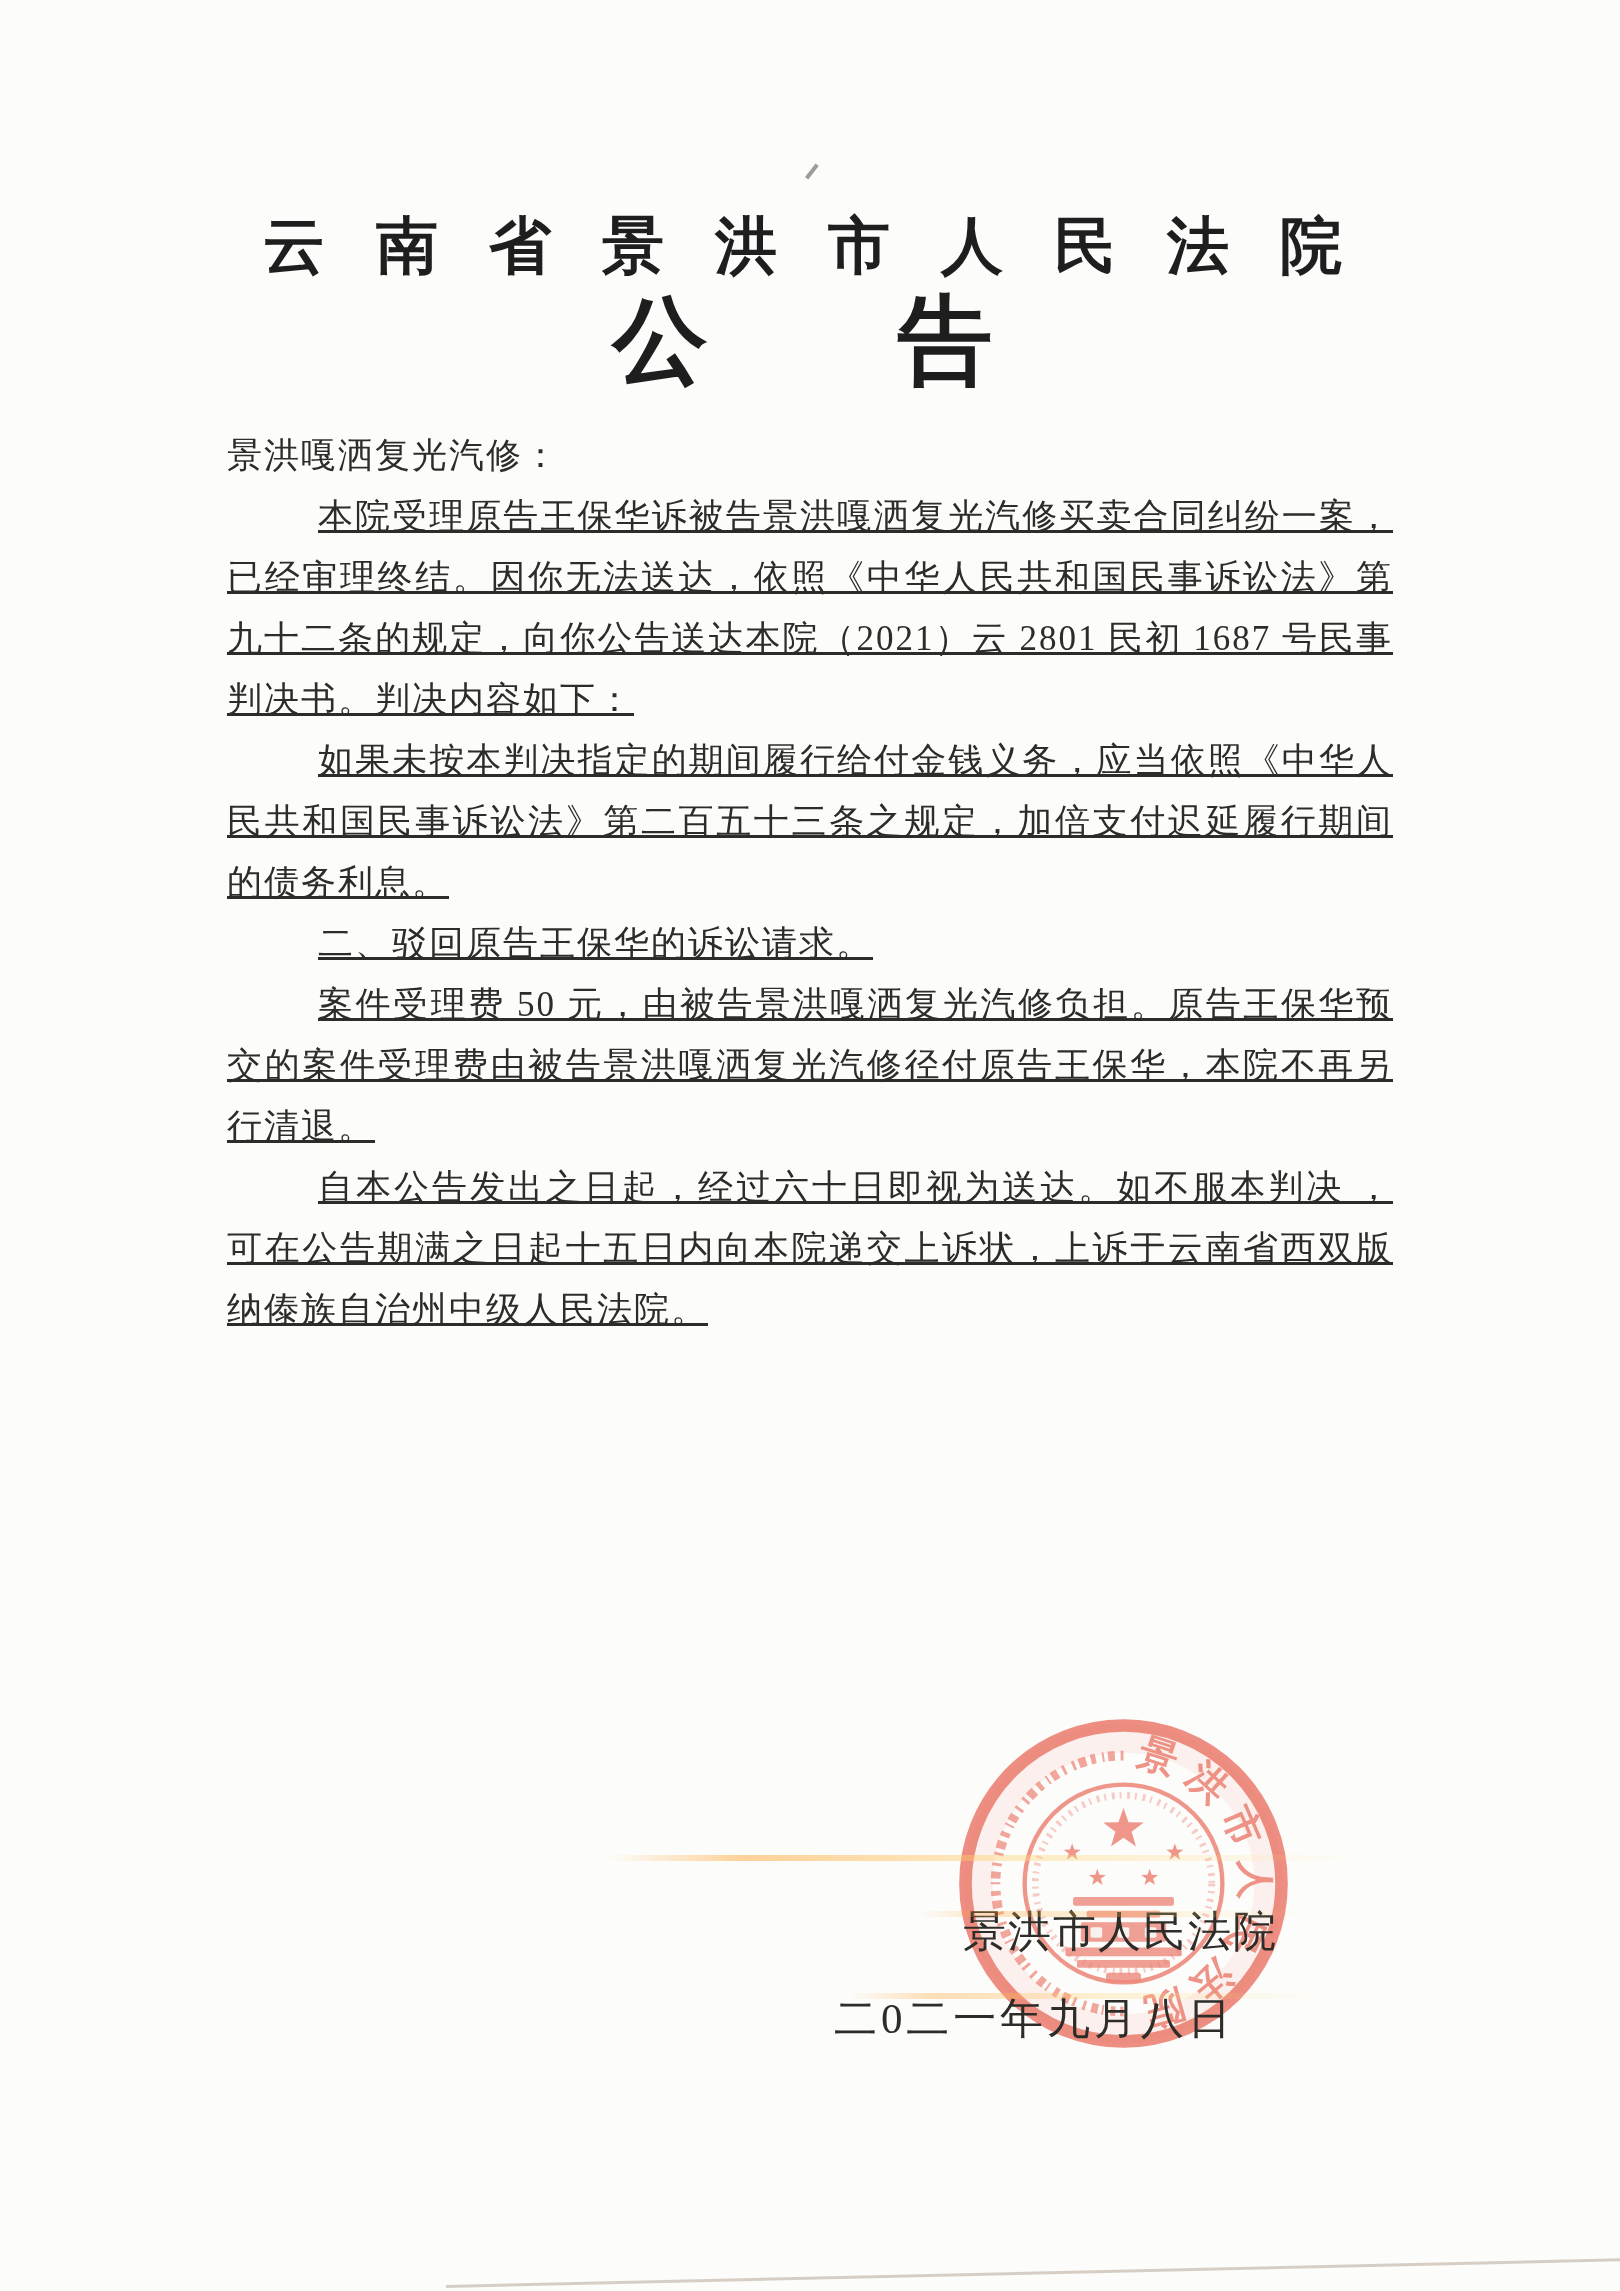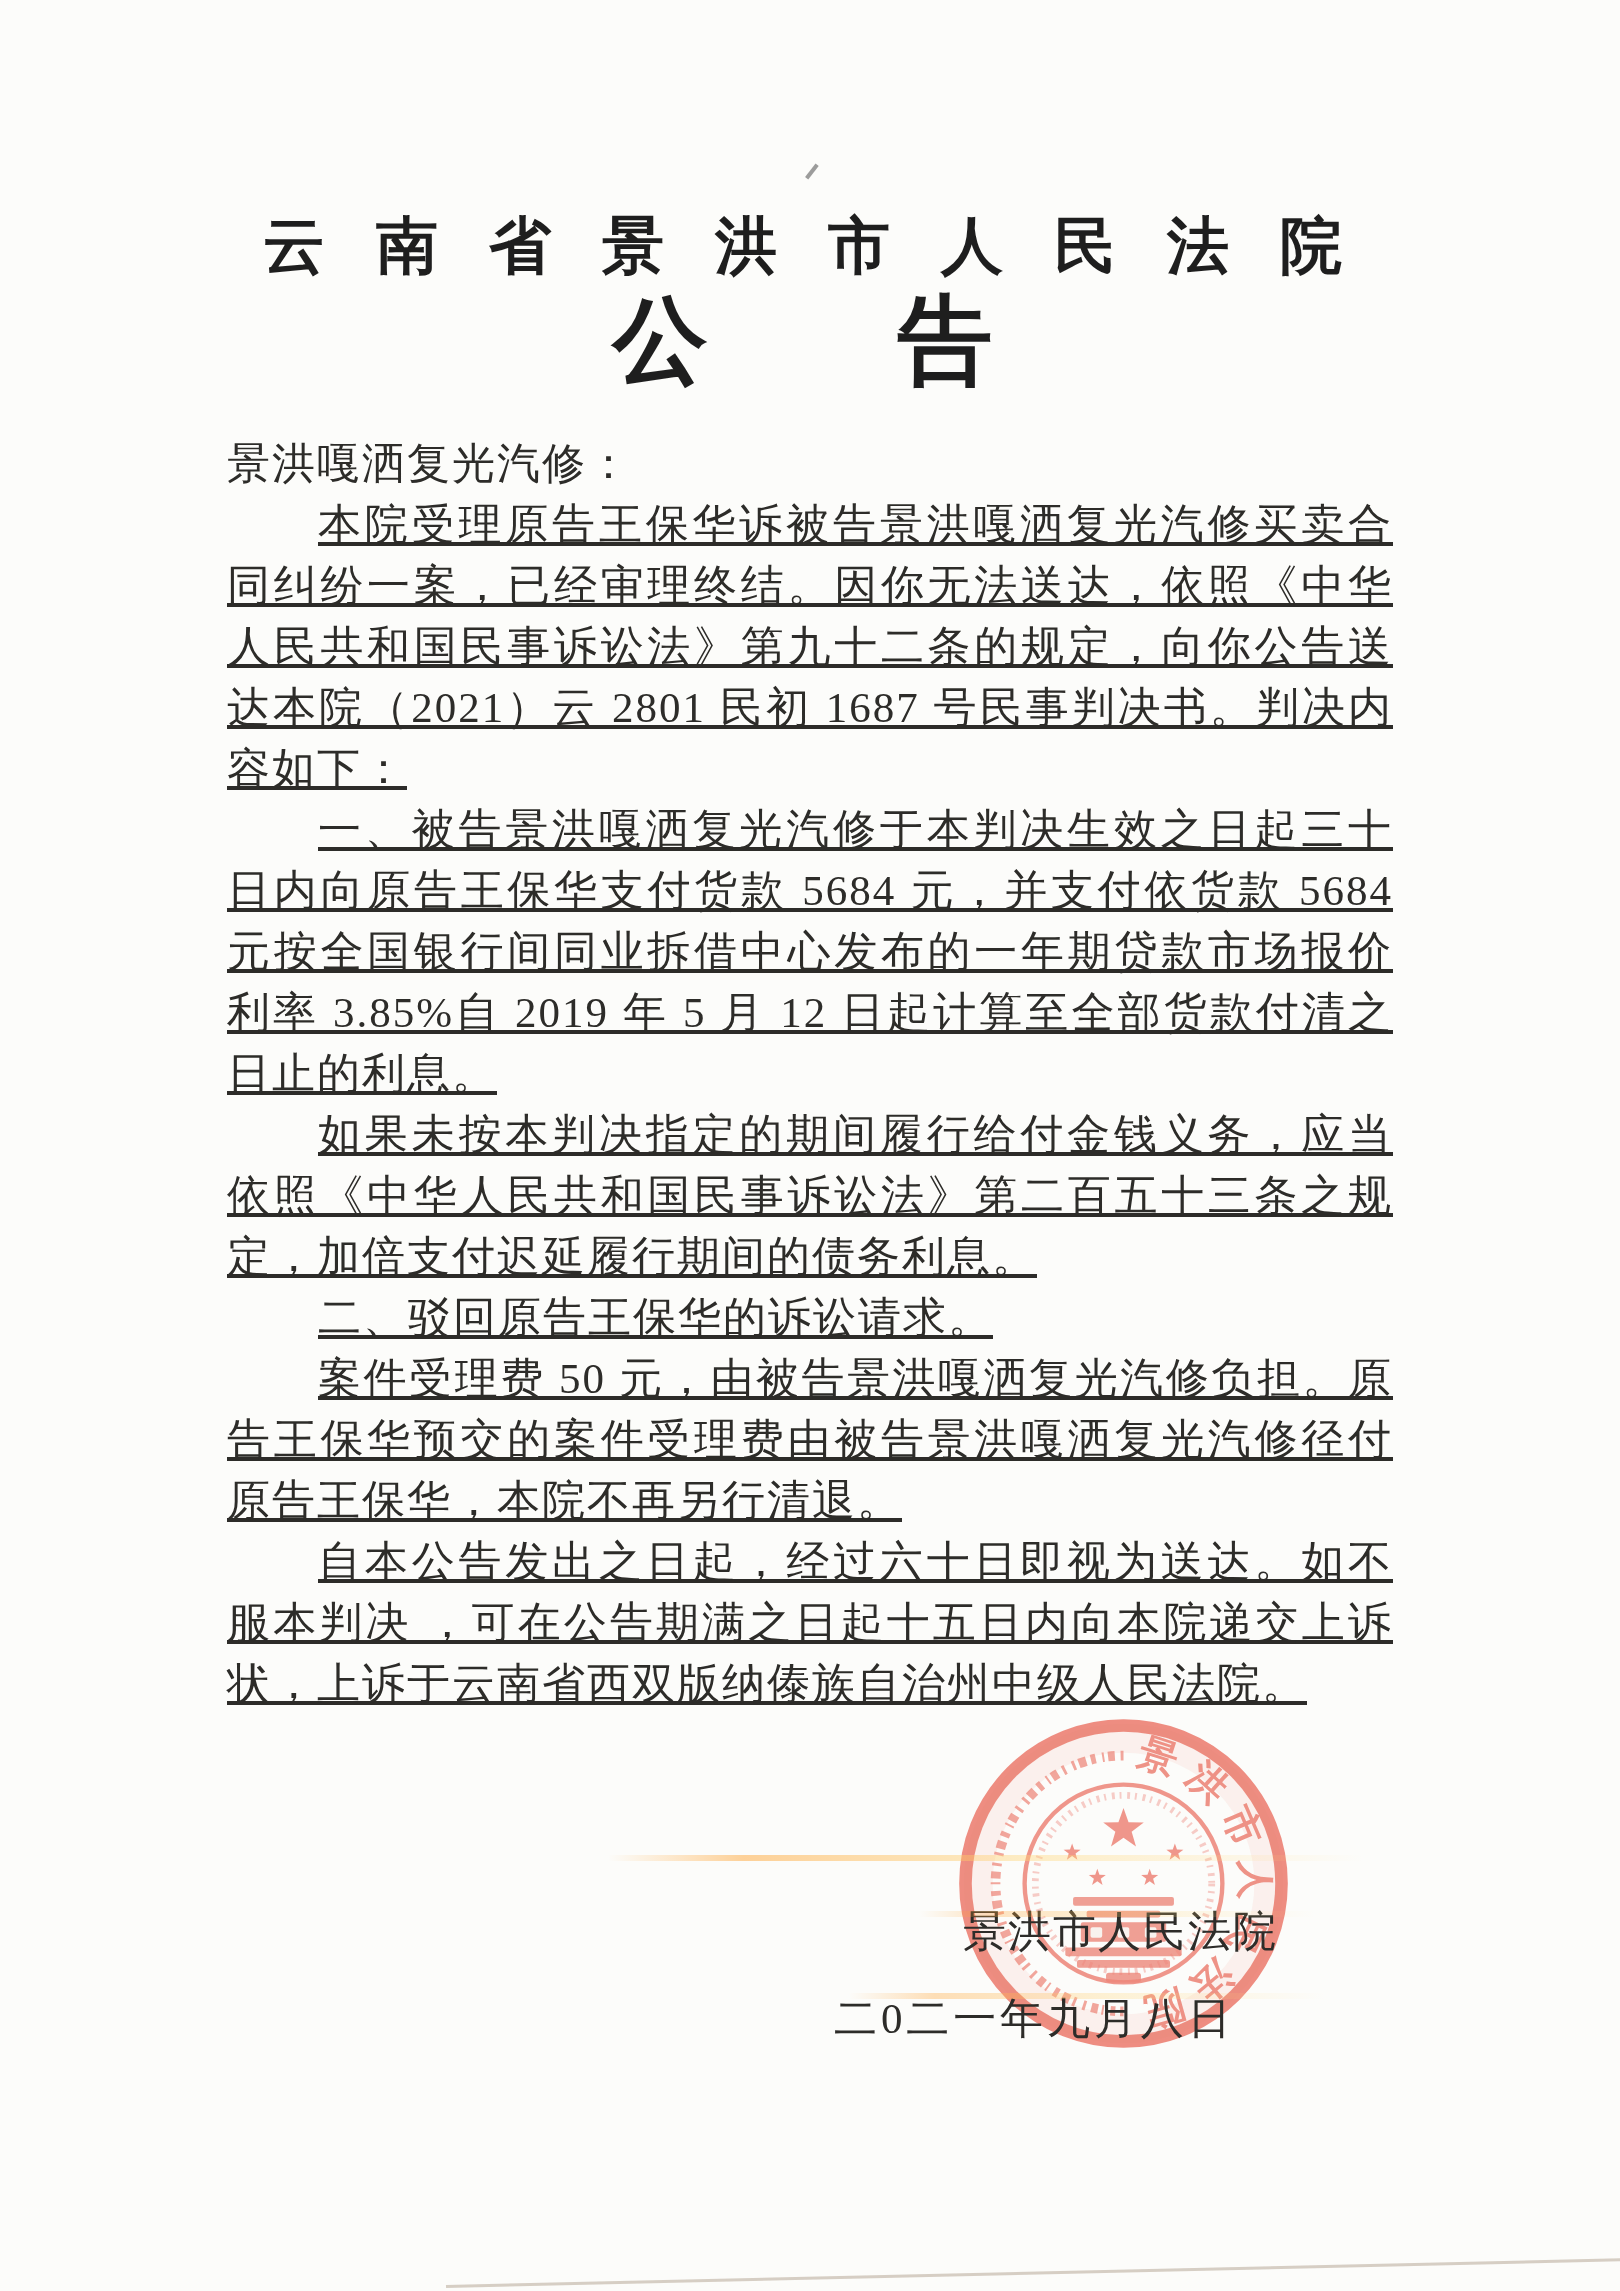--- a/index.html
+++ b/index.html
@@ -28,26 +28,25 @@
     text-align:center;
     font-family:"Liberation Sans","DejaVu Sans",sans-serif;
     font-weight:700;
     font-size:95px;
     color:#1e1e1e;
     transform:translateX(-25.5px);
     white-space:nowrap;
   }
   .body-text{
     position:absolute;left:227px;top:425px;width:1166px;
-    font-size:43px;
+    font-size:35px;
     line-height:61px;
     letter-spacing:2px;
     text-align:justify;
     z-index:3;
-    margin-top:8px;
   }
   .body-text .addressee{ text-indent:0; margin:0; }
   .body-text p.para{ margin:0; text-indent:91px;text-decoration:underline; }
   .handler-line{
     margin-top:55px;
     padding-left:91px;
     white-space:nowrap;
   }
   .handler-gap{ display:inline-block; width:43px; }
   .issuing-court-line{
@@ -140,21 +139,20 @@
       <rect x="146" y="229" width="12" height="11" rx="2"></rect>
       <rect x="174" y="229" width="12" height="11" rx="2"></rect>
       <rect x="202" y="229" width="12" height="11" rx="2"></rect>
     </g>
   </svg>
 
   <div class="body-text">
     <div class="addressee">景洪嘎洒复光汽修：</div>
     <div>
         <p class="para">本院受理原告王保华诉被告景洪嘎洒复光汽修买卖合同纠纷一案，已经审理终结。因你无法送达，依照《中华人民共和国民事诉讼法》第九十二条的规定，向你公告送达本院（2021）云 2801 民初 1687 号民事判决书。判决内容如下：</p>
-        <p class="para">一、被告景洪嘎洒复光汽修于本判决生效之日起三十日内向原告王保华支付货款 5684 元，并支付依货款 5684 元按全国银行间同业拆借中心发布的一年期贷款市场报价利率 3.85%自 2019 年 5 月 12 日起计算至全部货款付清之日止的利息。</p>
         <p class="para">如果未按本判决指定的期间履行给付金钱义务，应当依照《中华人民共和国民事诉讼法》第二百五十三条之规定，加倍支付迟延履行期间的债务利息。</p>
         <p class="para">二、驳回原告王保华的诉讼请求。</p>
         <p class="para">案件受理费 50 元，由被告景洪嘎洒复光汽修负担。原告王保华预交的案件受理费由被告景洪嘎洒复光汽修径付原告王保华，本院不再另行清退。</p>
         <p class="para">自本公告发出之日起，经过六十日即视为送达。如不服本判决 ，可在公告期满之日起十五日内向本院递交上诉状，上诉于云南省西双版纳傣族自治州中级人民法院。</p>
       </div>
   </div>
 
   <div class="issuing-court-line">景洪市人民法院</div>
   <div class="date-line">二0二一年九月八日</div>
 

